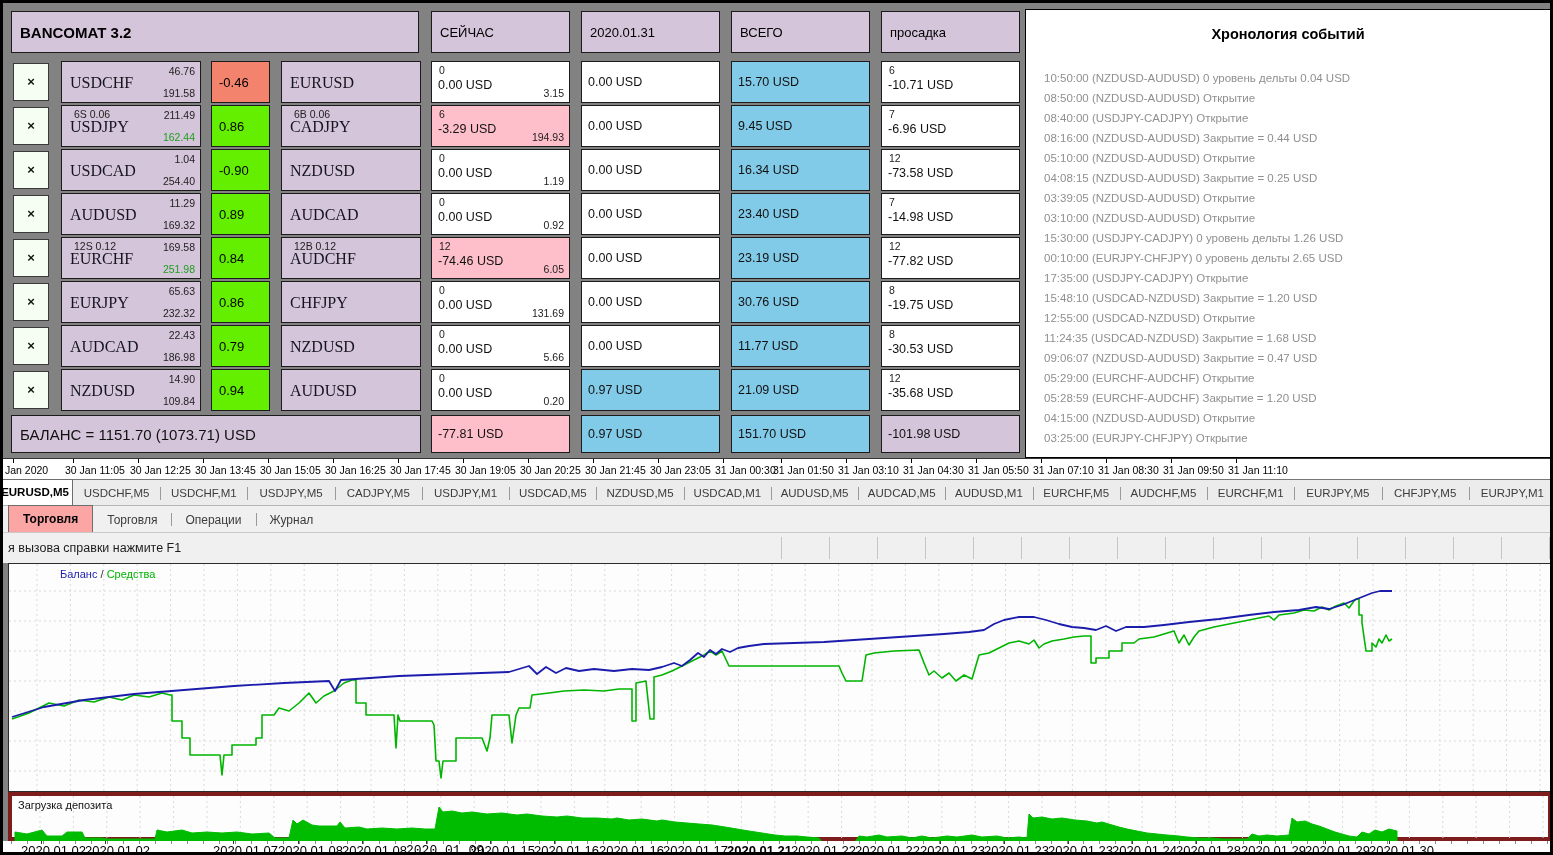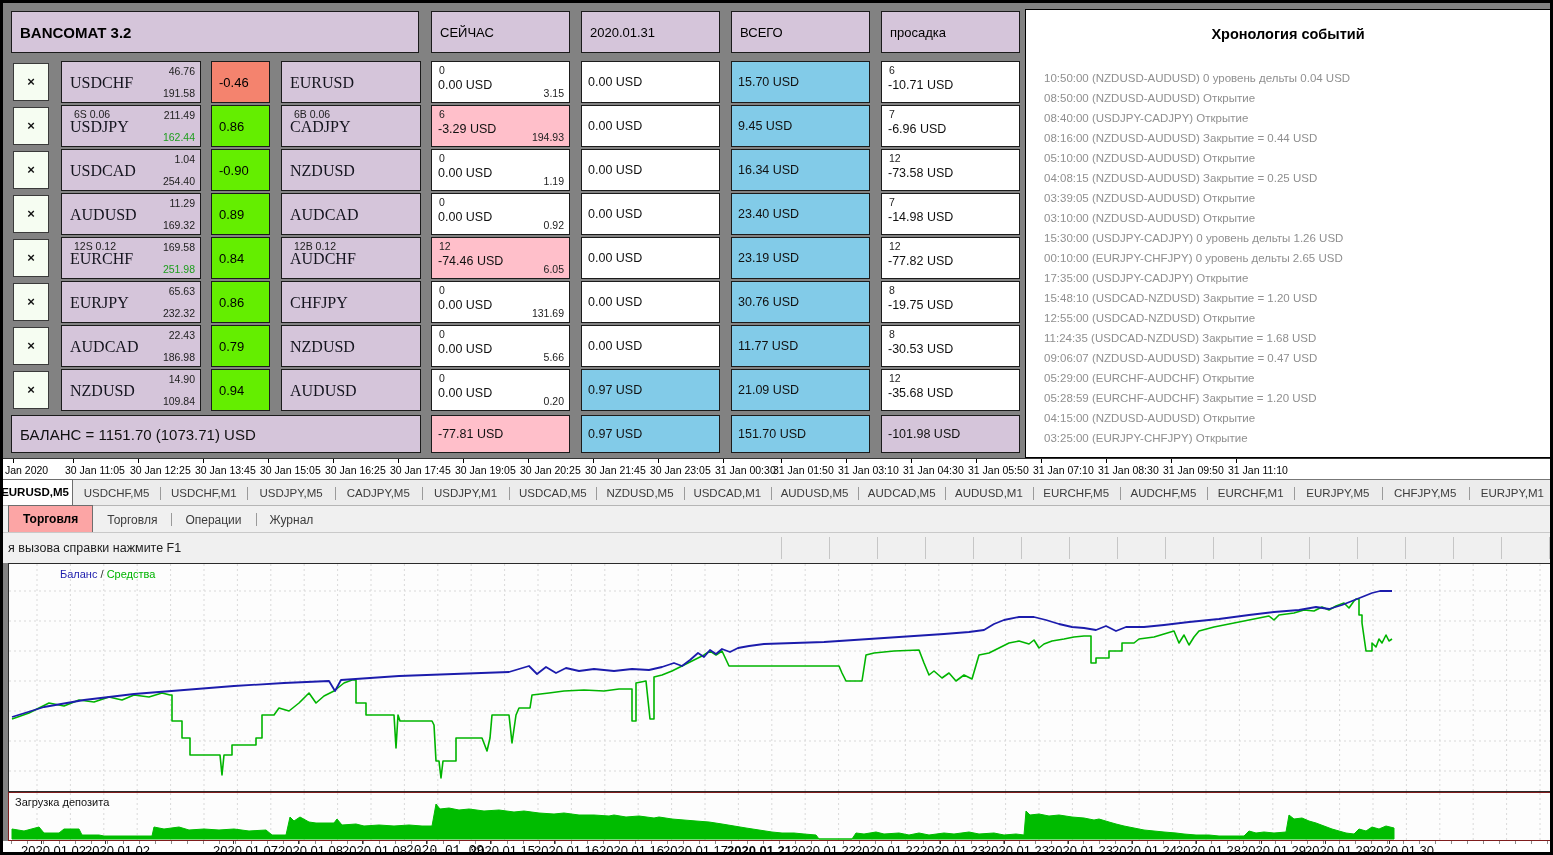--- a/index.html
+++ b/index.html
@@ -70,21 +70,21 @@
   .ttab:nth-child(2)::before{display:none;}
   
   .statusbar{position:absolute;left:0;top:530px;width:1553px;height:30px;background:#f0f0f0;}
   .status-text{position:absolute;left:5px;top:8px;font-size:12.5px;color:#1c1c1c;}
   .ruler-tick{position:absolute;top:4px;width:1px;height:22px;background:#c6c6c6;}
   
   .main-chart{position:absolute;left:5px;top:560px;width:1544px;height:229px;background:#fdfdfd;
               border:1px solid #2b2b2b;box-sizing:border-box;}
   .legend{position:absolute;left:7px;top:4px;font-size:11px;z-index:5;}
   .deposit-chart{position:absolute;left:5px;top:789px;width:1544px;height:49px;background:#fdfdfd;
-                 border:1px solid #7f1d1d;box-sizing:border-box;}
+                 border:4px solid #7f1d1d;box-sizing:border-box;}
   .dep-label{position:absolute;left:6px;top:3px;font-size:11px;color:#111;z-index:5;}
   .date-axis{position:absolute;left:0;top:838px;width:1553px;height:13px;background:#fff;}
   .d-label{position:absolute;top:2px;font-size:13px;color:#000;white-space:nowrap;}
   .d-label::before{content:"";position:absolute;left:20px;top:-2px;width:1px;height:3px;background:#333;}
   .d-tick{position:absolute;top:0;width:1px;height:3px;background:#8a8a8a;}
   .bottom-band{position:absolute;left:0;top:851px;width:1553px;height:4px;background:#000;}
   svg{display:block;}
 </style>
 </head>
 <body>

